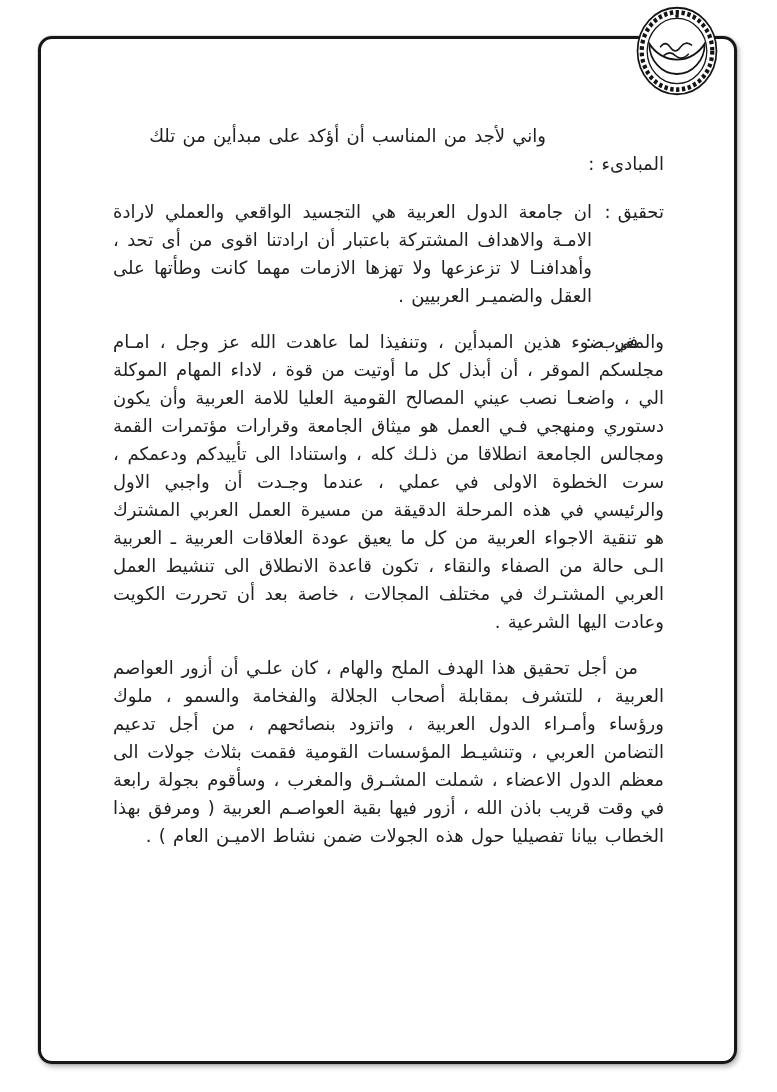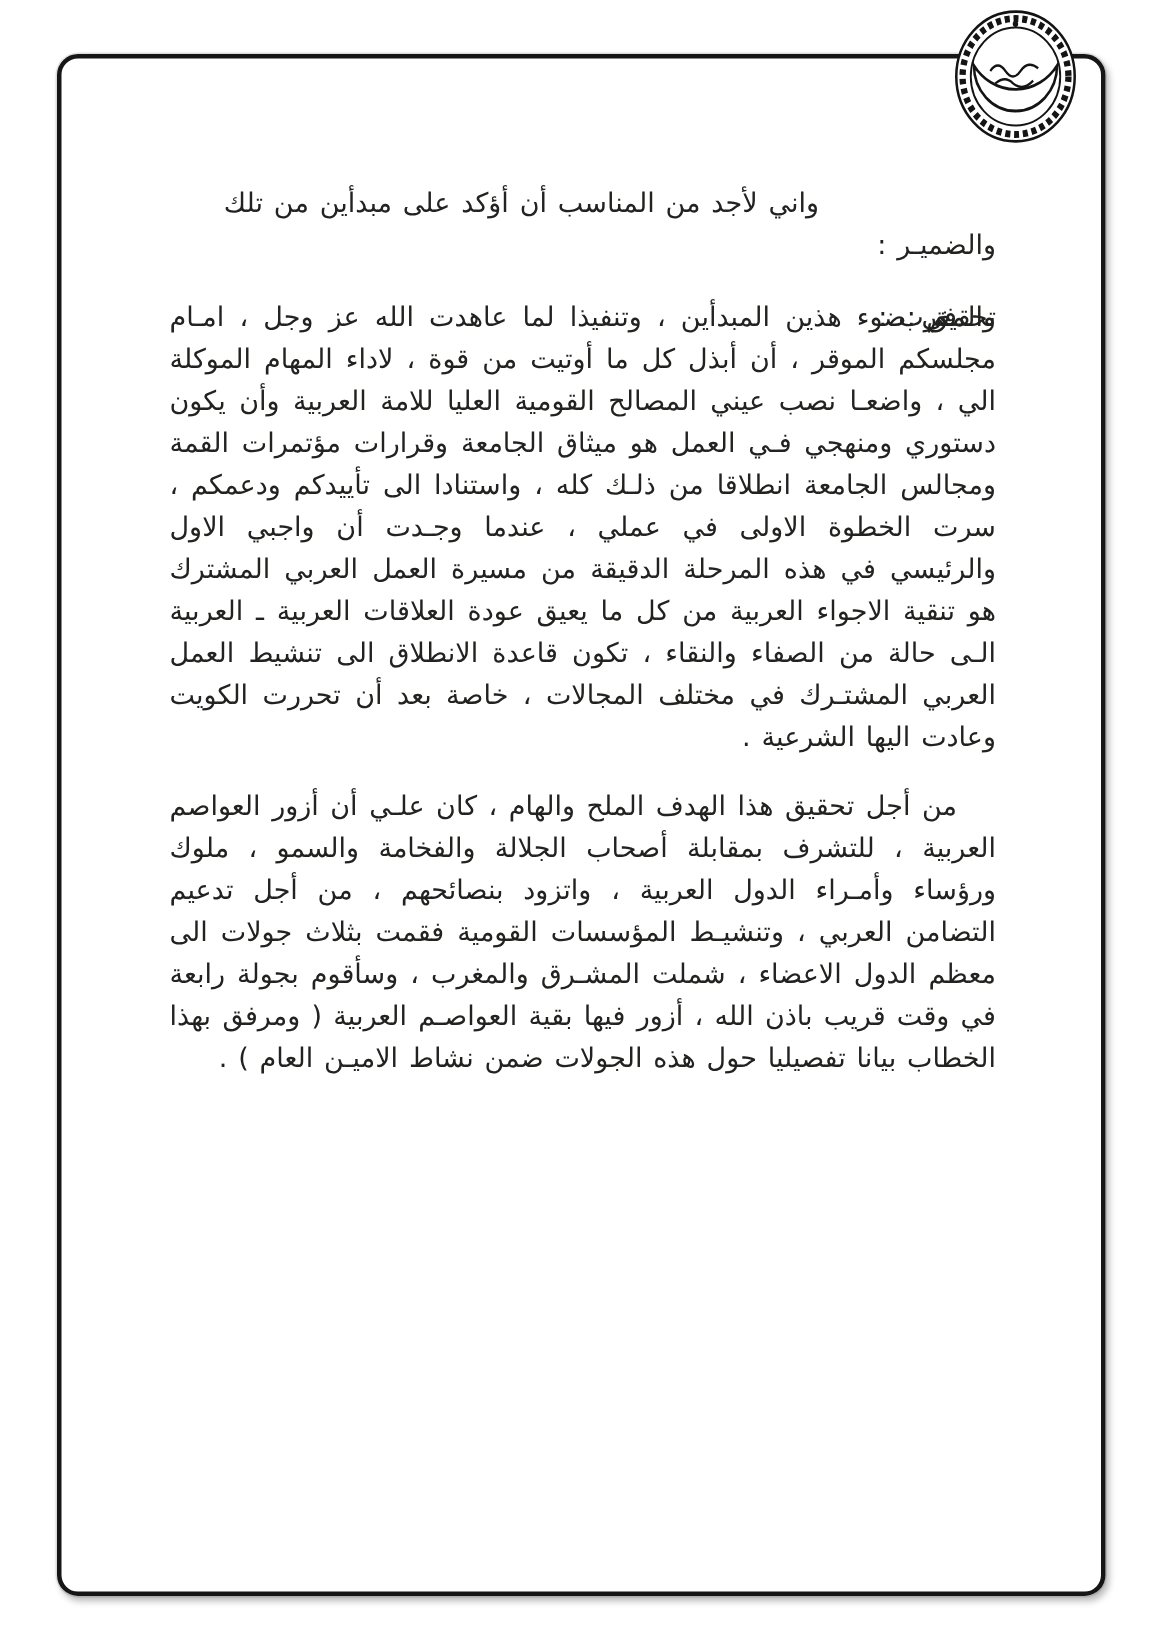--- a/index.html
+++ b/index.html
@@ -87,24 +87,25 @@
       <circle cx="50" cy="50" r="35.5" fill="#ffffff" stroke="#141414" stroke-width="1.5"></circle>
       <path d="M17 42 A33 33 0 0 0 83 42 A40 40 0 0 1 17 42 Z" fill="none" stroke="#141414" stroke-width="2"></path>
       <path d="M30 46 q6 -8 12 0 q6 8 12 0 q6 -8 14 -2" fill="none" stroke="#141414" stroke-width="1.7"></path>
       <path d="M34 55 q8 -6 14 0 q8 6 16 -2" fill="none" stroke="#141414" stroke-width="1.7"></path>
       <circle cx="50" cy="12" r="2.2" fill="#141414"></circle>
     </svg>
   </div>
 
   <div class="content">
 
-    <p class="intro">واني لأجد من المناسب أن أؤكد على مبدأين من تلك والضميـر :</p>
+    <p class="intro">واني لأجد من المناسب أن أؤكد على مبدأين من تلك المبادىء :</p>
 
     <div class="para labeled">
       <span class="label">تحقيق :</span>
+      <span class="ptext">ان جامعة الدول العربية هي التجسيد الواقعي والعملي لارادة الامـة والاهداف المشتركة باعتبار أن ارادتنا اقوى من أى تحد ، وأهدافنـا لا تزعزعها ولا تهزها الازمات مهما كانت وطأتها على العقل والضميـر العربيين .</span>
     </div>
 
     <div class="para labeled">
       <span class="label">والمغرب :</span>
     </div>
 
     <p class="para plain">في ضوء هذين المبدأين ، وتنفيذا لما عاهدت الله عز وجل ، امـام مجلسكم الموقر ، أن أبذل كل ما أوتيت من قوة ، لاداء المهام الموكلة الي ، واضعـا نصب عيني المصالح القومية العليا للامة العربية وأن يكون دستوري ومنهجي فـي العمل هو ميثاق الجامعة وقرارات مؤتمرات القمة ومجالس الجامعة انطلاقا من ذلـك كله ، واستنادا الى تأييدكم ودعمكم ، سرت الخطوة الاولى في عملي ، عندما وجـدت أن واجبي الاول والرئيسي في هذه المرحلة الدقيقة من مسيرة العمل العربي المشترك هو تنقية الاجواء العربية من كل ما يعيق عودة العلاقات العربية ـ العربية الـى حالة من الصفاء والنقاء ، تكون قاعدة الانطلاق الى تنشيط العمل العربي المشتـرك في مختلف المجالات ، خاصة بعد أن تحررت الكويت وعادت اليها الشرعية .</p>
 
     <p class="para plain">من أجل تحقيق هذا الهدف الملح والهام ، كان علـي أن أزور العواصم العربية ، للتشرف بمقابلة أصحاب الجلالة والفخامة والسمو ، ملوك ورؤساء وأمـراء الدول العربية ، واتزود بنصائحهم ، من أجل تدعيم التضامن العربي ، وتنشيـط المؤسسات القومية فقمت بثلاث جولات الى معظم الدول الاعضاء ، شملت المشـرق والمغرب ، وسأقوم بجولة رابعة في وقت قريب باذن الله ، أزور فيها بقية العواصـم العربية ( ومرفق بهذا الخطاب بيانا تفصيليا حول هذه الجولات ضمن نشاط الاميـن العام ) .</p>
 

